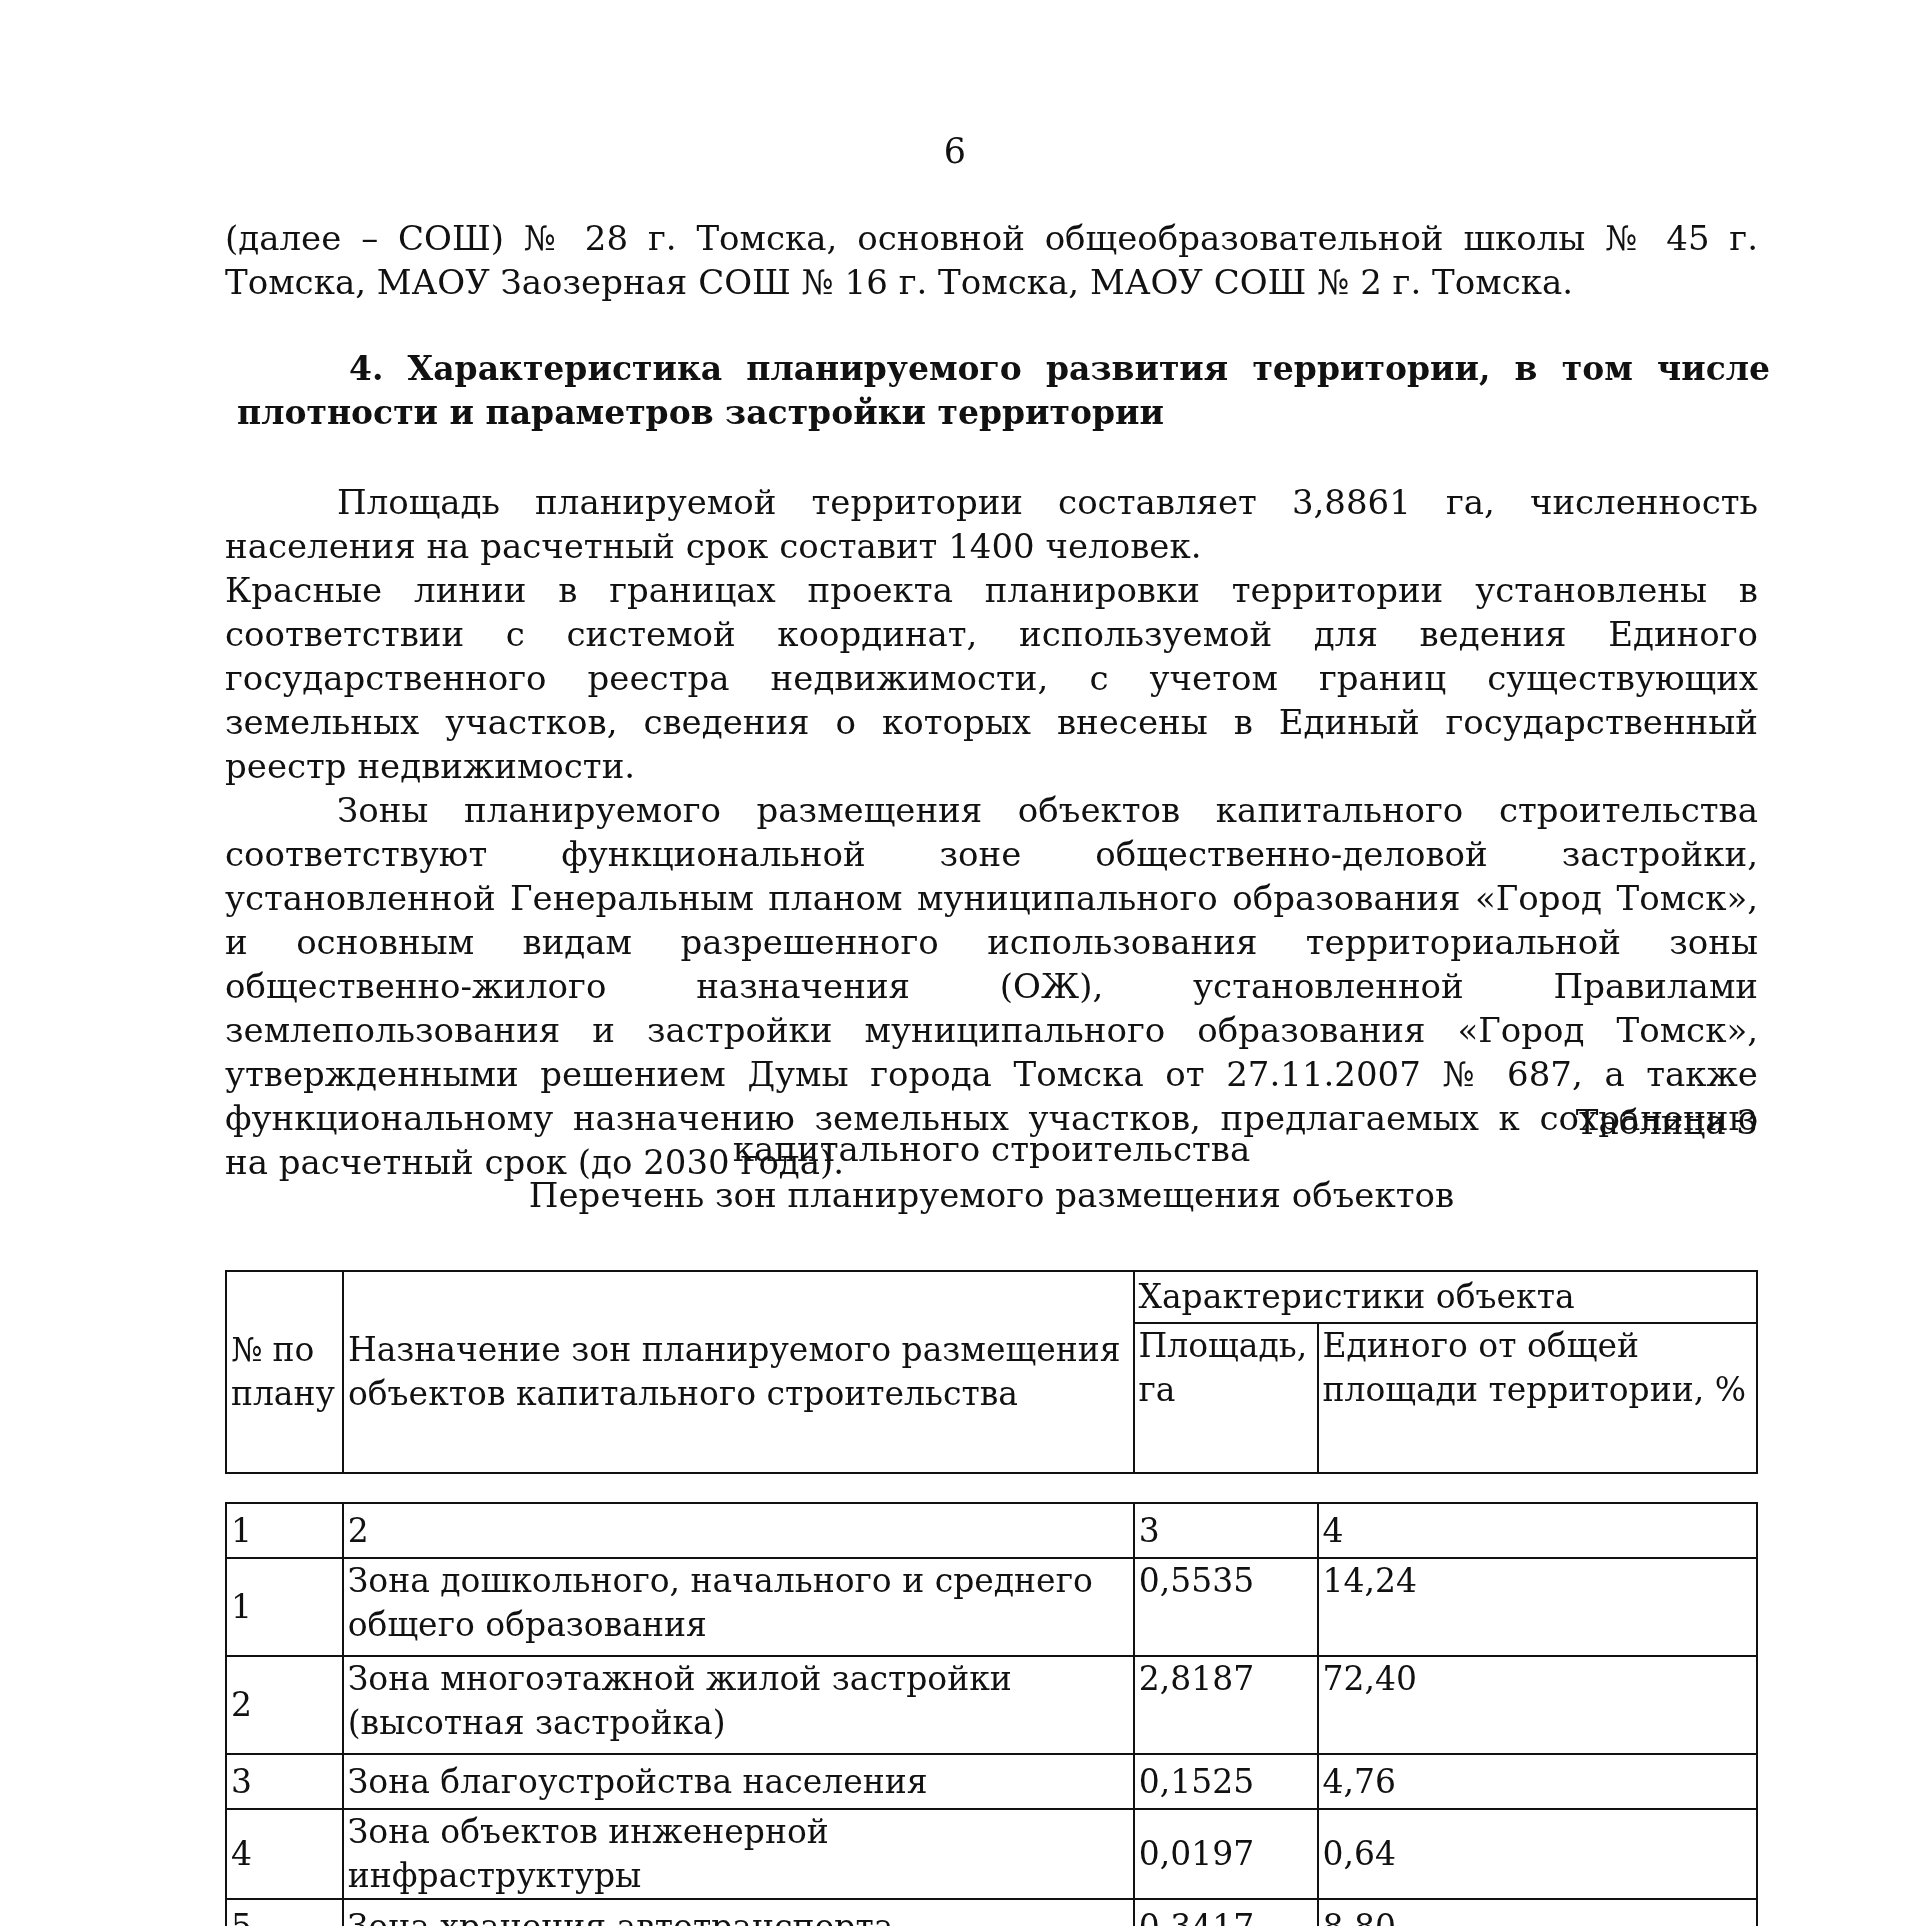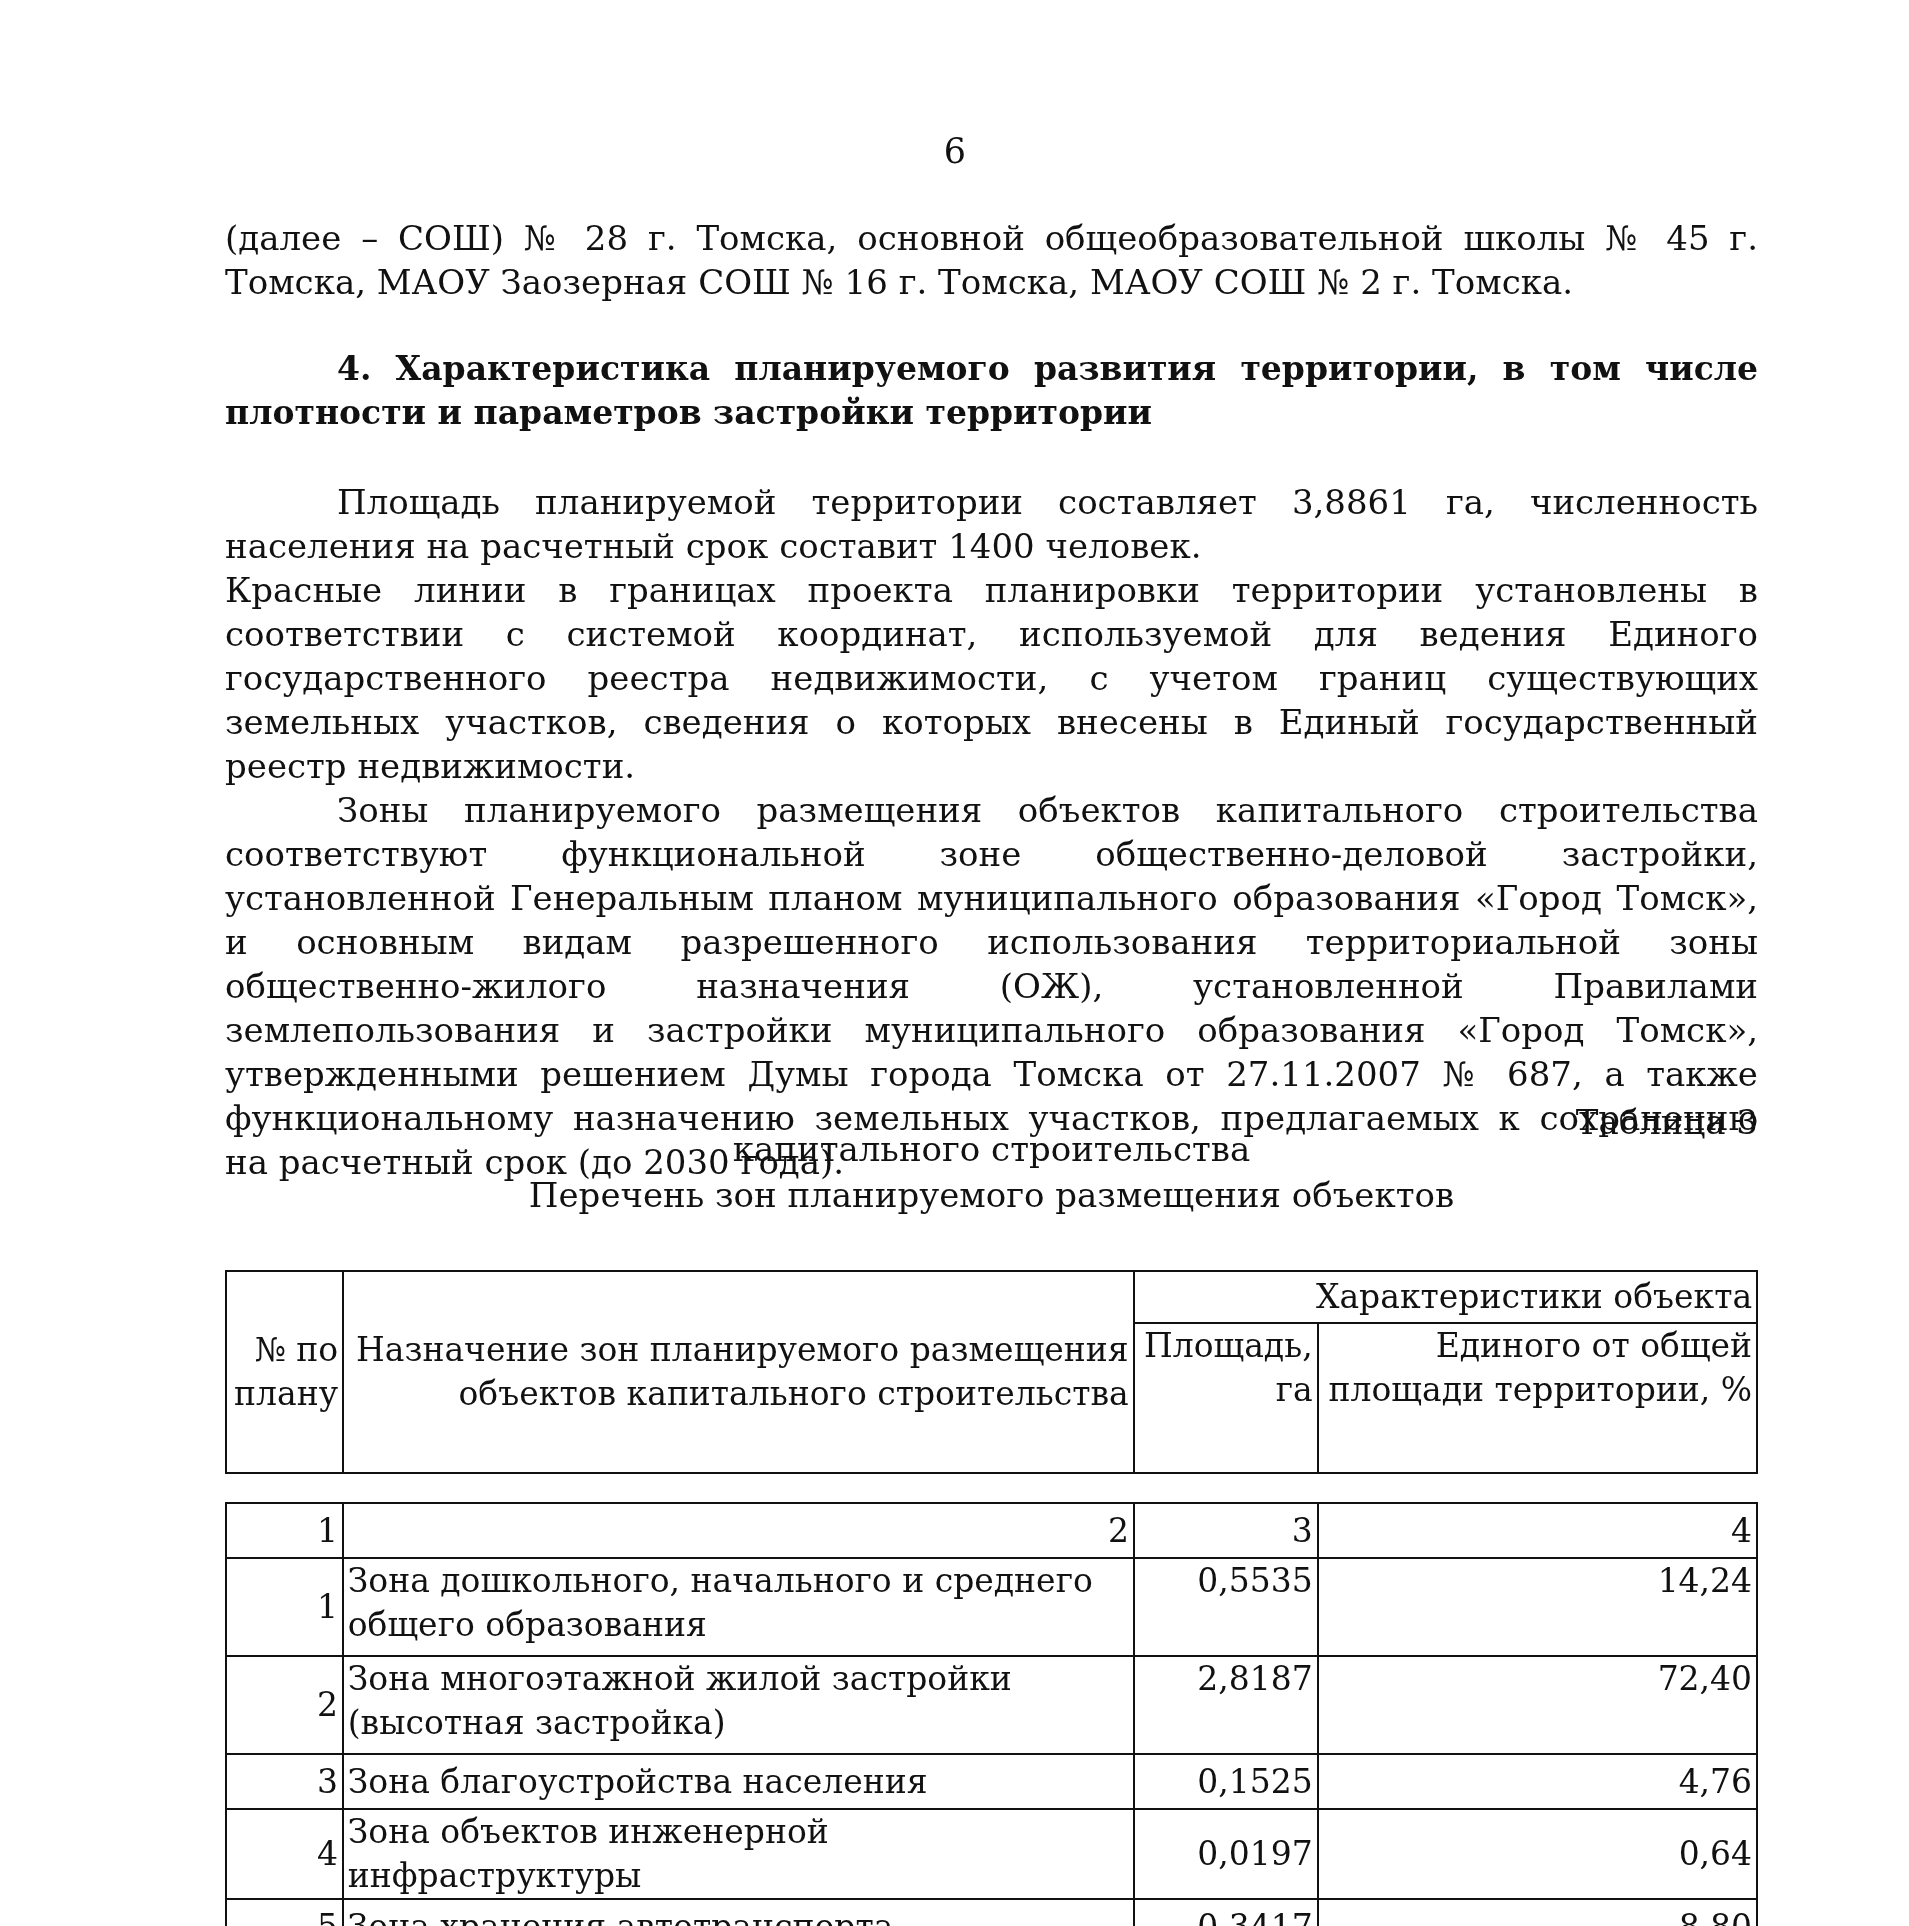--- a/index.html
+++ b/index.html
@@ -8,34 +8,34 @@
   .abs { position: absolute; }
   .pagenum { left: 0; width: 1910px; top: 131px; text-align: center; font-size: 35px; }
   .para { left: 225px; width: 1533px; font-size: 34px; line-height: 44px; text-align: justify; }
   .para p { margin: 0; text-align: justify; }
   .indent { text-indent: 112px; }
   .heading { font-weight: bold; font-size: 33px; line-height: 44px; }
   .right { text-align: right; }
   .center { text-align: center; }
   table { border-collapse: collapse; position: absolute; font-size: 33px; line-height: 44px; }
   td { border: 2.3px solid #111; vertical-align: top; padding: 0 3.9px; }
-  td.c { text-align: right; }
+  td.c { text-align: left; }
   td.m { vertical-align: middle; }
   td.l { text-align: left; }
 </style>
 </head>
 <body>
 
 <div class="abs pagenum">6</div>
 
 <div class="abs para" style="top:216px;">
   <p>(далее – СОШ) № 28 г. Томска, основной общеобразовательной школы № 45 г. Томска, МАОУ Заозерная СОШ № 16 г. Томска, МАОУ СОШ № 2 г. Томска.</p>
 </div>
 
-<div class="abs para heading" style="top:347px;">
+<div class="abs para heading" style="top:347px;margin-left:12px;">
   <p class="indent">4. Характеристика планируемого развития территории, в том числе плотности и параметров застройки территории</p>
 </div>
 
 <div class="abs para" style="top:480px;">
   <p class="indent">Площадь планируемой территории составляет 3,8861 га, численность населения на расчетный срок составит 1400 человек.</p>
   <p>Красные линии в границах проекта планировки территории установлены в соответствии с системой координат, используемой для ведения Единого государственного реестра недвижимости, с учетом границ существующих земельных участков, сведения о которых внесены в Единый государственный реестр недвижимости.</p>
   <p class="indent">Зоны планируемого размещения объектов капитального строительства соответствуют функциональной зоне общественно-деловой застройки, установленной Генеральным планом муниципального образования «Город Томск», и основным видам разрешенного использования территориальной зоны общественно-жилого назначения (ОЖ), установленной Правилами землепользования и застройки муниципального образования «Город Томск», утвержденными решением Думы города Томска от 27.11.2007 № 687, а также функциональному назначению земельных участков, предлагаемых к сохранению на расчетный срок (до 2030 года).</p>
 </div>
 
 <div class="abs para right" style="top:1100px;">Таблица 3</div>

